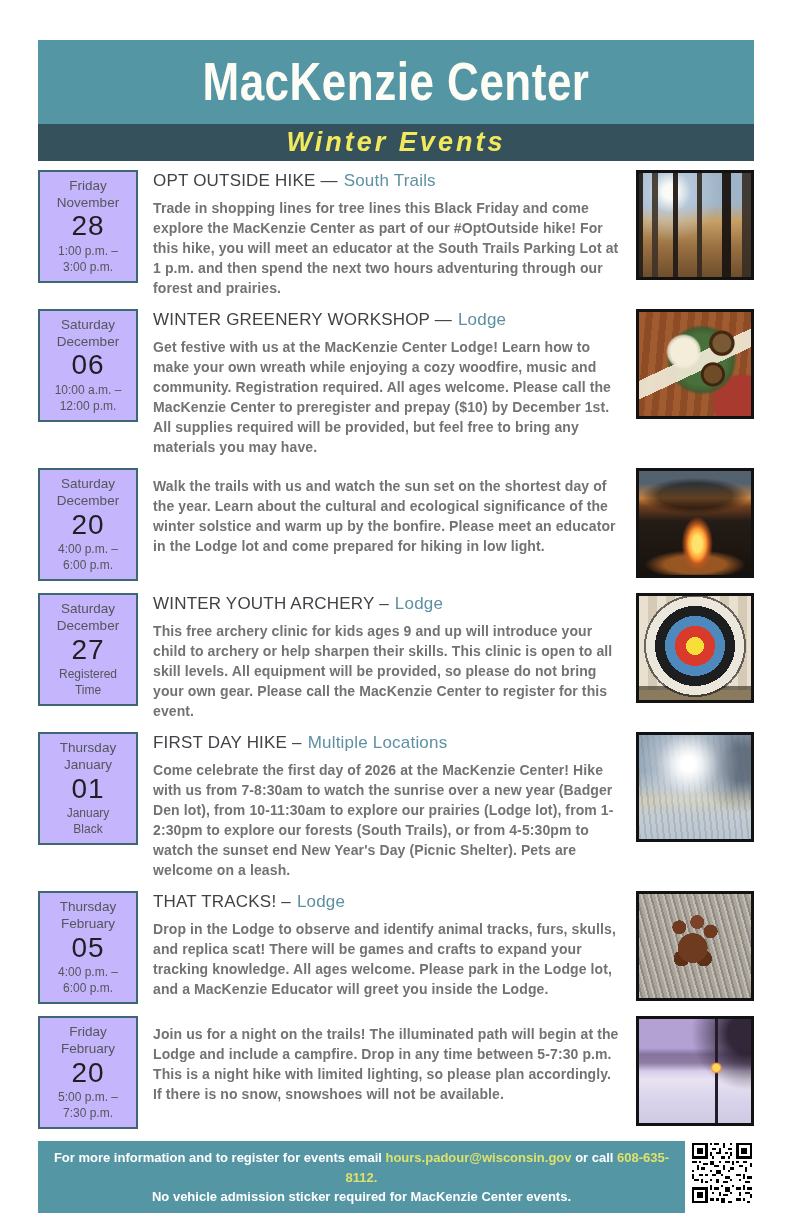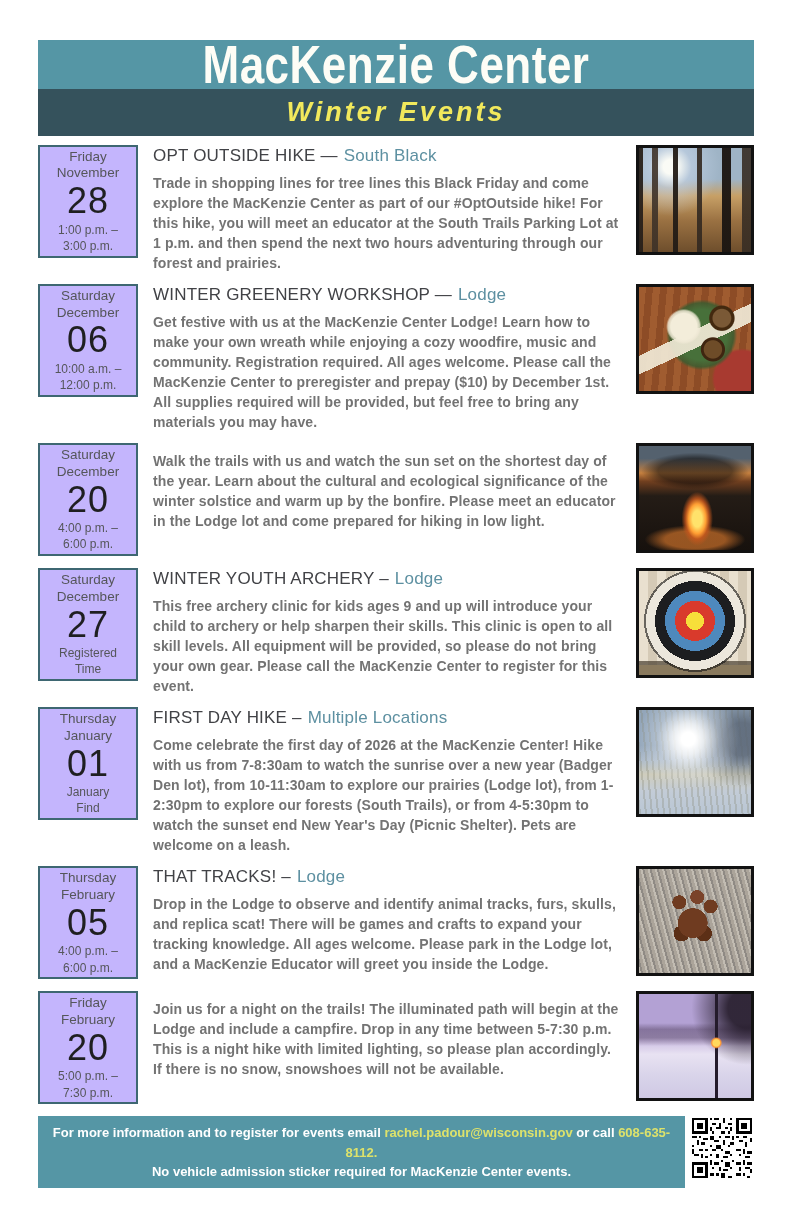--- a/index.html
+++ b/index.html
@@ -6,46 +6,46 @@
   html,body { background:#ffffff; }
   body {
     width:792px; height:1224px; margin:0 auto;
     font-family:"Liberation Sans", sans-serif;
     -webkit-font-smoothing:antialiased;
   }
   .page { padding:40px 38px 0 38px; }
 
   
   .banner {
-    height:49px; background:#5596a5;
+    height:84px; background:#5596a5;
     display:flex; align-items:center; justify-content:center;
   }
   .banner h1 {
     color:#fdfdf6; font-size:44px; font-weight:bold; letter-spacing:0.5px;
     transform:scaleY(1.22); transform-origin:center;
   }
   .subbanner {
-    height:47px; background:#35525c;
+    height:37px; background:#35525c;
     display:flex; align-items:center; justify-content:center;
   }
   .subbanner .subtitle {
     color:#f2e95c; font-size:27px; font-weight:bold; font-style:italic;
     letter-spacing:3px;
   }
 
   
   .events { margin-top:9px; }
   .event-row { display:flex; gap:15px; margin-bottom:11px; min-height:114px; }
   .date-box {
     flex:0 0 100px; height:113px; border:2px solid #3e6772; background:#c4b5fd;
     display:flex; flex-direction:column; align-items:center; justify-content:center;
     text-align:center; padding:4px 2px;
   }
   .date-box .weekday, .date-box .month { font-size:13.5px; color:#55565a; line-height:1.25; }
-  .date-box .day { font-size:36px; color:#1f1f21; line-height:1.02; font-weight:400; letter-spacing:1px; margin:1px 0 2px 0; }
+  .date-box .day { font-size:28px; color:#1f1f21; line-height:1.02; font-weight:400; letter-spacing:1px; margin:1px 0 2px 0; }
   .date-box .time { font-size:12px; color:#55565a; line-height:1.35; }
 
   .event-text { flex:1 1 auto; padding-top:1px; }
   .event-title { font-size:17px; font-weight:400; color:#414246; letter-spacing:0.2px; }
   .event-title .loc { color:#5d90a1; margin-left:6px; }
   .event-desc {
     margin-top:7px; font-size:14px; font-weight:bold; color:#737373;
     line-height:1.43; letter-spacing:0.1px;
   }
 
@@ -126,21 +126,21 @@
         <div class="weekday">Friday</div>
         <div class="month">November</div>
         <div class="day">28</div>
         <div class="time">
           <div>1:00 p.m. –</div>
           <div>3:00 p.m.</div>
         </div>
       </div>
       <div class="event-text">
         <h2 class="event-title">
-          <span>OPT OUTSIDE HIKE —</span><span class="loc">South Black</span>
+          <span>OPT OUTSIDE HIKE —</span><span class="loc">South Trails</span>
         </h2>
         <p class="event-desc">Trade in shopping lines for tree lines this Black Friday and come explore the MacKenzie Center as part of our #OptOutside hike! For this hike, you will meet an educator at the South Trails Parking Lot at 1 p.m. and then spend the next two hours adventuring through our forest and prairies.</p>
       </div>
       <div class="event-photo photo-forest-trail"></div>
     </section>
 
     <section class="event-row">
       <div class="date-box">
         <div class="weekday">Saturday</div>
         <div class="month">December</div>
@@ -194,21 +194,21 @@
       <div class="event-photo photo-archery-target"></div>
     </section>
 
     <section class="event-row">
       <div class="date-box">
         <div class="weekday">Thursday</div>
         <div class="month">January</div>
         <div class="day">01</div>
         <div class="time">
           <div>January</div>
-          <div>Find</div>
+          <div>Black</div>
         </div>
       </div>
       <div class="event-text">
         <h2 class="event-title">
           <span>FIRST DAY HIKE –</span><span class="loc">Multiple Locations</span>
         </h2>
         <p class="event-desc">Come celebrate the first day of 2026 at the MacKenzie Center! Hike with us from 7-8:30am to watch the sunrise over a new year (Badger Den lot), from 10-11:30am to explore our prairies (Lodge lot), from 1-2:30pm to explore our forests (South Trails), or from 4-5:30pm to watch the sunset end New Year's Day (Picnic Shelter). Pets are welcome on a leash.</p>
       </div>
       <div class="event-photo photo-winter-prairie"></div>
     </section>
@@ -245,21 +245,21 @@
       <div class="event-text">
         <p class="event-desc">Join us for a night on the trails! The illuminated path will begin at the Lodge and include a campfire. Drop in any time between 5-7:30 p.m. This is a night hike with limited lighting, so please plan accordingly.  If there is no snow, snowshoes will not be available.</p>
       </div>
       <div class="event-photo photo-snowy-dusk"></div>
     </section>
   </main>
 
   <footer>
     <div class="info-row">
       <div class="info-bar">
-        <div><span>For more information and to register for events email </span><span class="accent">rachel.padour@wisconsin.gov</span><span> or call </span><span class="accent">608-635-8112.</span></div>
+        <div><span>For more information and to register for events email </span><span class="accent">hours.padour@wisconsin.gov</span><span> or call </span><span class="accent">608-635-8112.</span></div>
         <div>No vehicle admission sticker required for MacKenzie Center events.</div>
       </div>
       <div class="qr-box">
         <svg viewBox="0 0 29 29" shape-rendering="crispEdges" aria-hidden="true">
           <rect width="29" height="29" fill="#ffffff"></rect>
           <g fill="#000000">
             <rect x="1" y="1" width="7" height="7"></rect>
               <rect x="21" y="1" width="7" height="7"></rect>
               <rect x="1" y="21" width="7" height="7"></rect>
             <rect x="2" y="2" width="5" height="5" fill="#fff"></rect>

